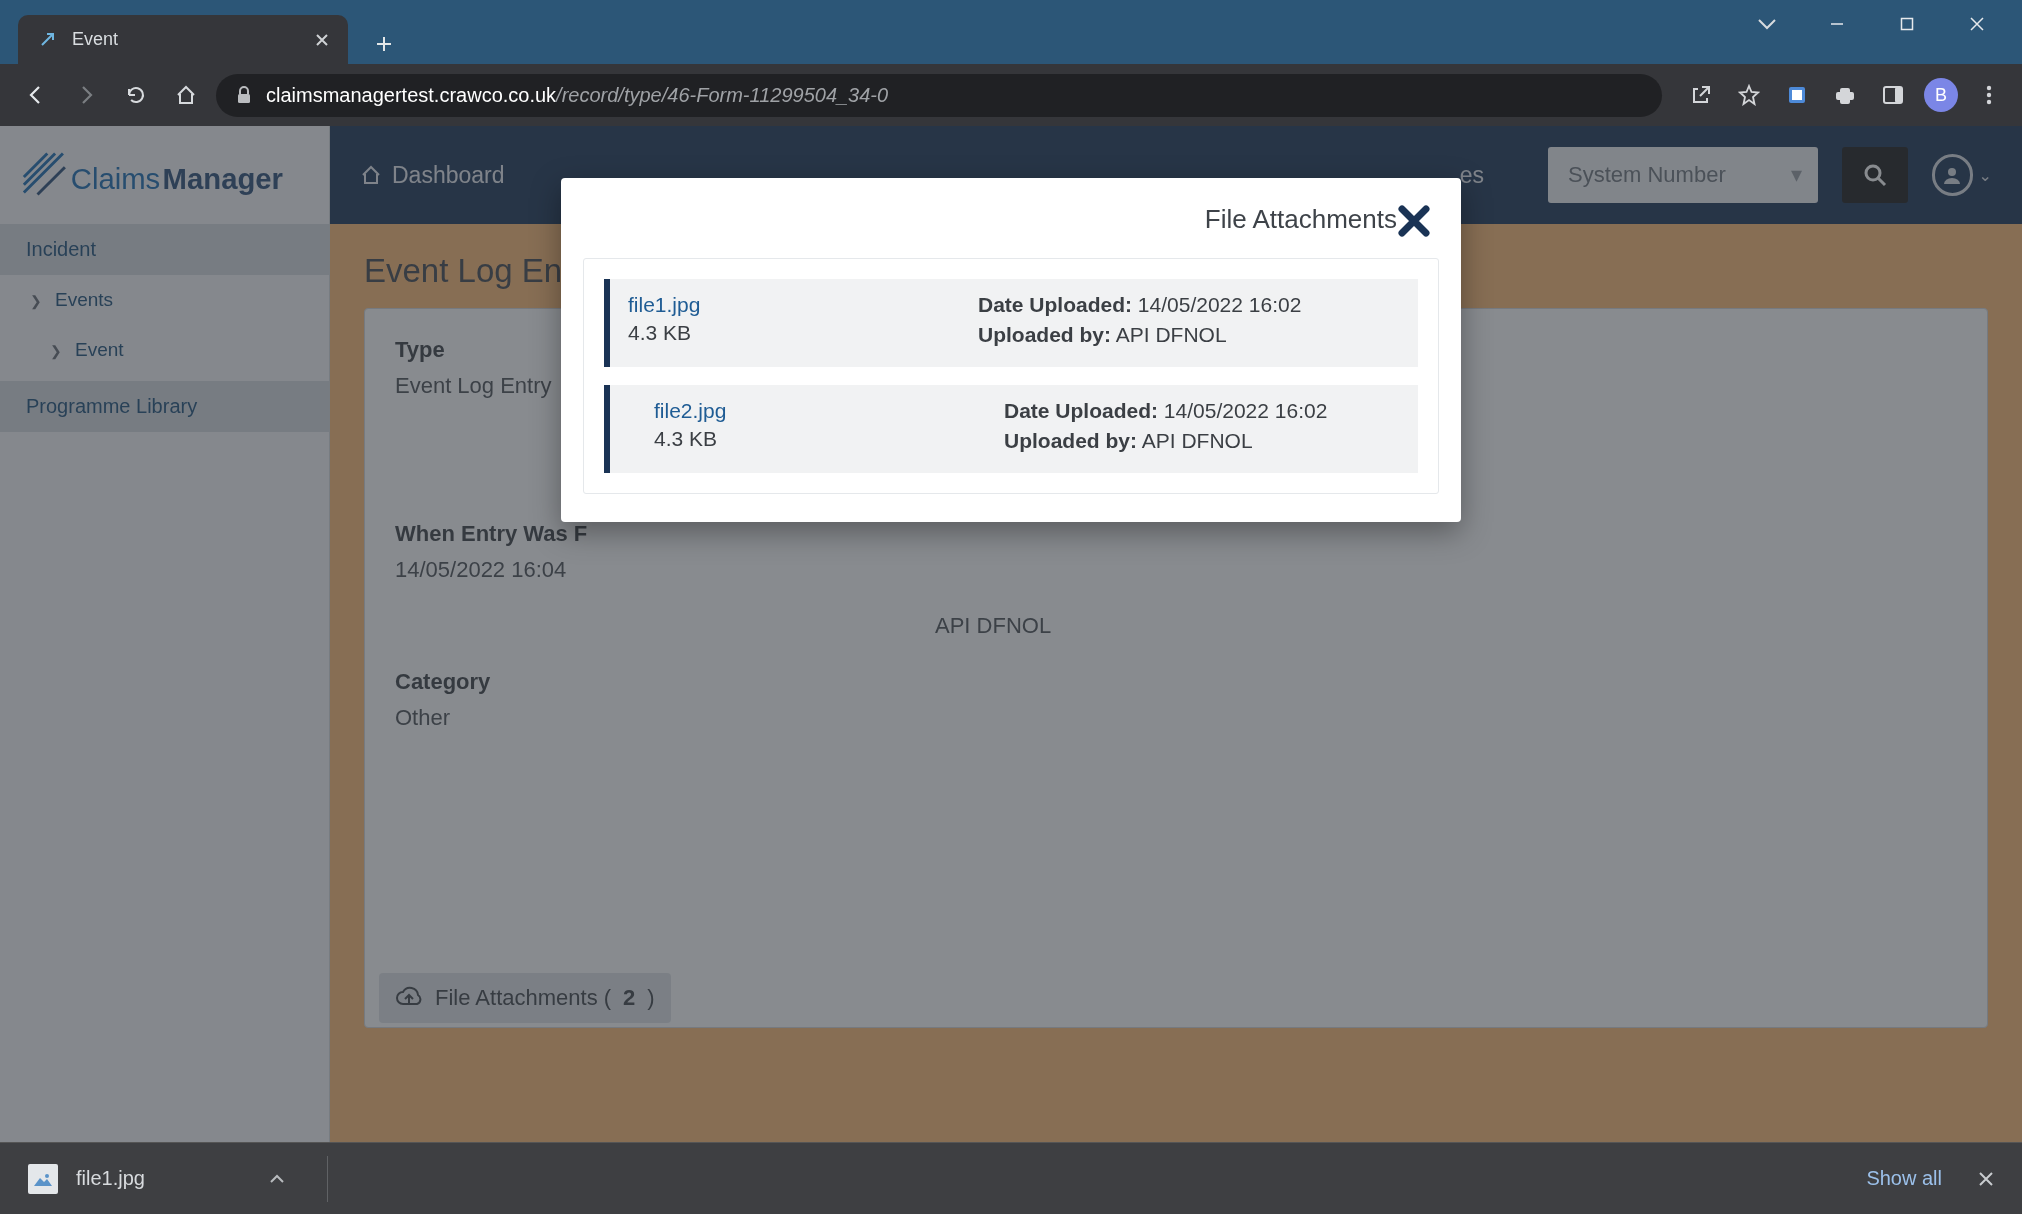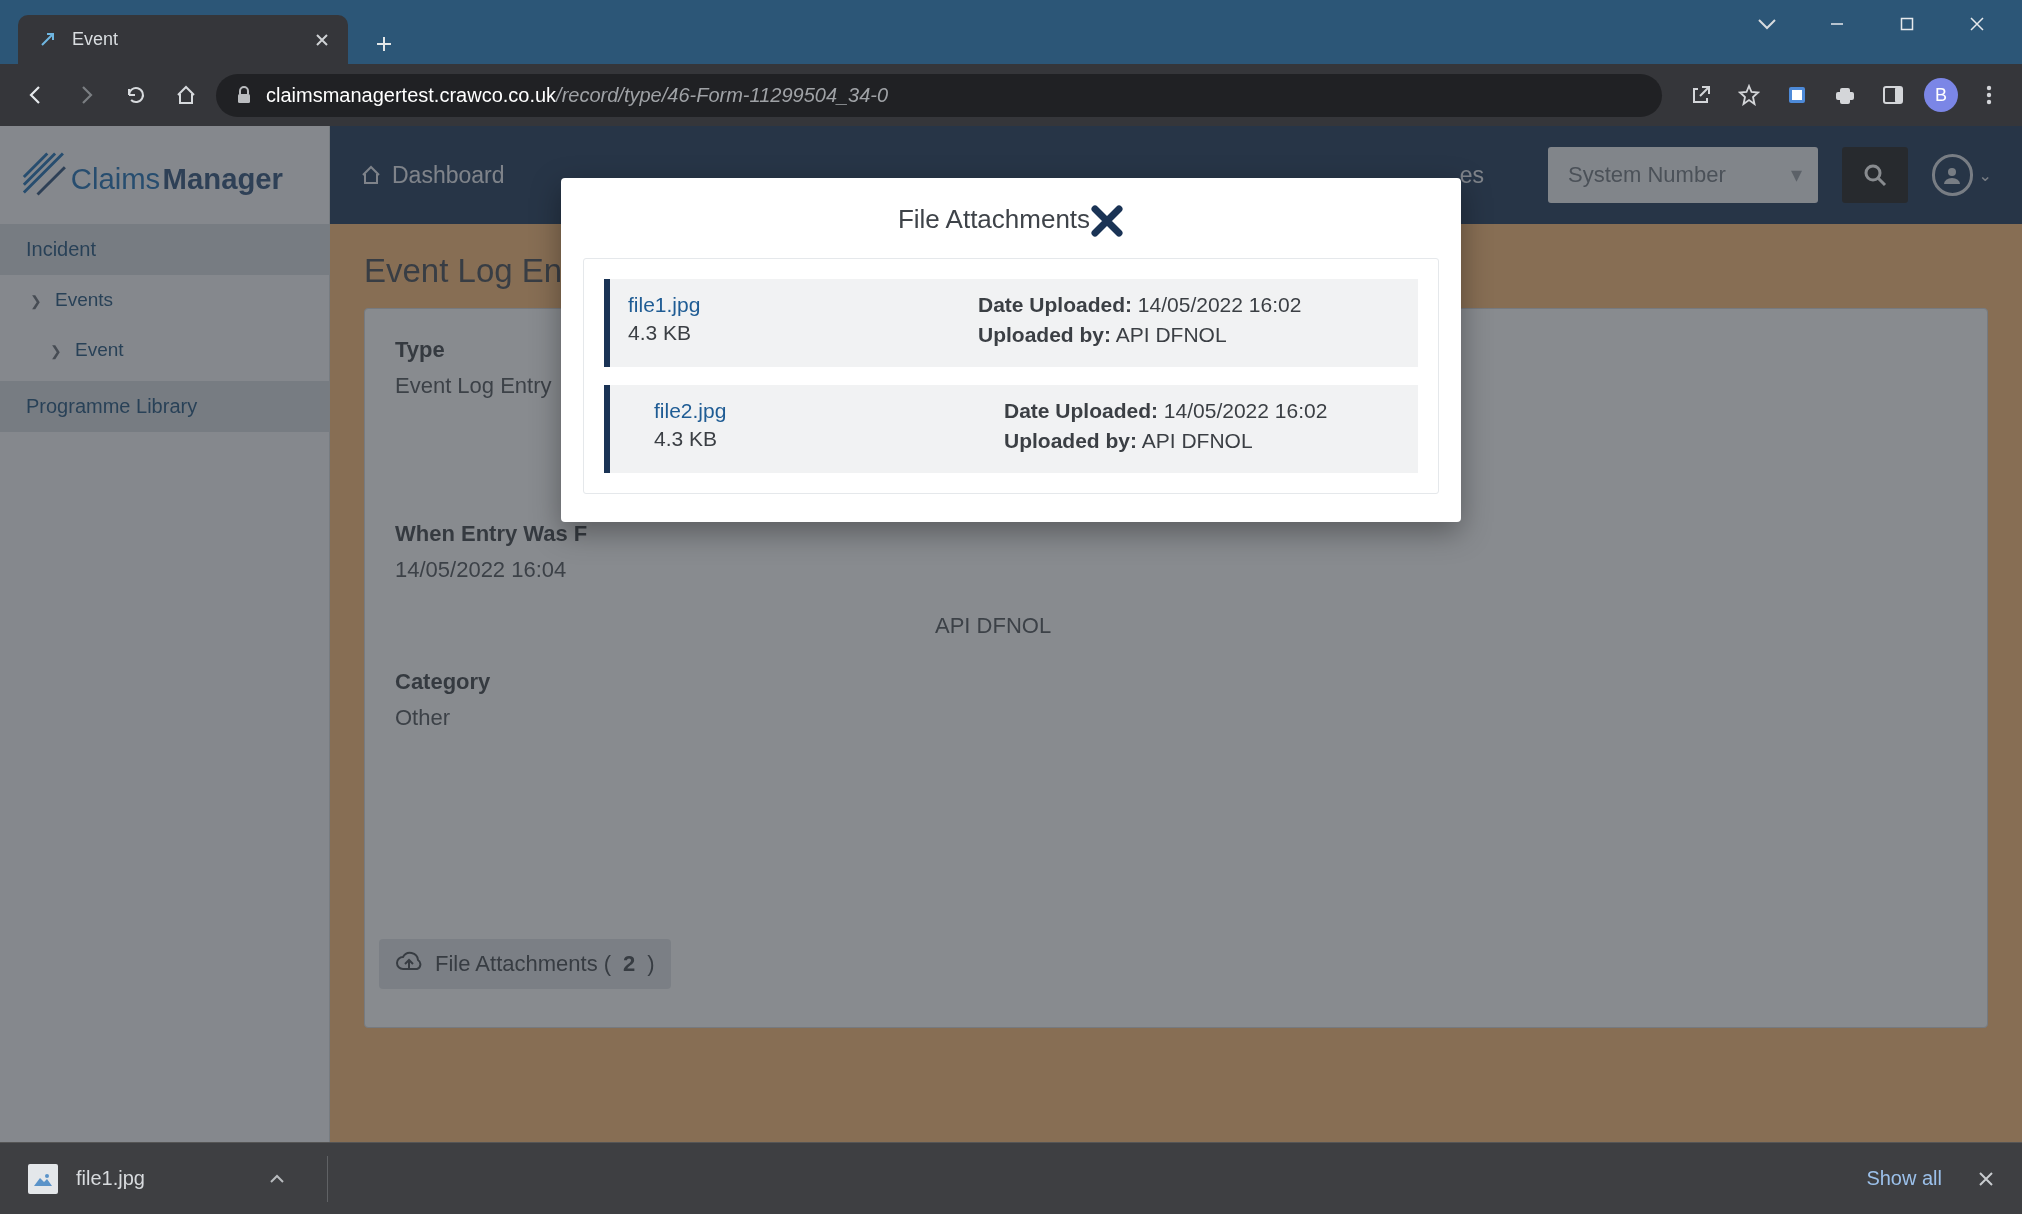--- a/index.html
+++ b/index.html
@@ -45,26 +45,26 @@
 .search-btn { width:66px; height:56px; background:#1a1a1a; color:#fff; display:flex; align-items:center; justify-content:center; border-radius:3px;}
 .avatar-wrap { width:60px; height:60px; display:flex; align-items:center; justify-content:center; color:#d9dee4; gap:6px;}
 .avatar-wrap .avt { width:42px; height:42px; border-radius:21px; border:3px solid #d9dee4; display:flex; align-items:center; justify-content:center;}
 
 .page-title { font-size:33px; color:#41474e; padding:28px 34px 18px; font-weight:500;}
 .card { margin:0 34px; background:#fefefe; border:1px solid #d3d7db; border-radius:4px; padding:28px 30px; position:relative; height:720px;}
 .field-row { display:flex; flex-wrap:wrap; }
 .field-col { width:540px; margin-bottom:30px;}
 .field-label { font-size:22px; color:#3b3f44; font-weight:600; margin-bottom:10px;}
 .field-val { font-size:22px; color:#4a4f55;}
-.attach-footer { position:absolute; left:14px; bottom:38px; display:flex; gap:12px; font-size:22px; color:#3e4349; background:#e0e3e6; padding:12px 16px; border-radius:4px;}
+.attach-footer { position:absolute; left:14px; bottom:4px; display:flex; align-items:center; gap:12px; font-size:22px; color:#3e4349; background:#e0e3e6; padding:12px 16px; border-radius:4px;}
 
 
 .overlay { position:absolute; inset:0; background:rgba(50,55,62,0.58); z-index:50;}
 .modal { position:absolute; left:50%; top:52px; transform:translateX(-50%); width:900px; background:#fff; border-radius:4px; box-shadow:0 10px 30px rgba(0,0,0,0.35); z-index:60; padding:26px 22px 28px;}
-.modal-head { display:flex; justify-content:center; align-items:flex-start; padding:0 8px 20px;}
+.modal-head { display:flex; justify-content:flex-end; align-items:flex-start; padding:0 8px 20px;}
 .modal-title { font-size:26px; color:#3e4349; font-weight:500;}
 .modal-close { font-size:40px; color:#1a3355; font-weight:800; line-height:1;}
 .modal-body { border:1px solid #e5e8eb; border-radius:3px; padding:20px;}
 .attachment { background:#f1f2f3; border-left:6px solid #1a3355; padding:14px 18px; margin-bottom:18px; display:flex; flex-wrap:wrap;}
 .attachment:last-child { margin-bottom:0;padding-left:44px;}
 .att-left { width:350px;}
 .att-right { flex:1;}
 .att-desc { width:100%; padding-top:6px; font-size:21px; color:#4a4f55;}
 .filename { color:#1f5c94; font-size:21px;}
 .filesize { font-size:21px; color:#3b3f44; margin-top:4px;}

